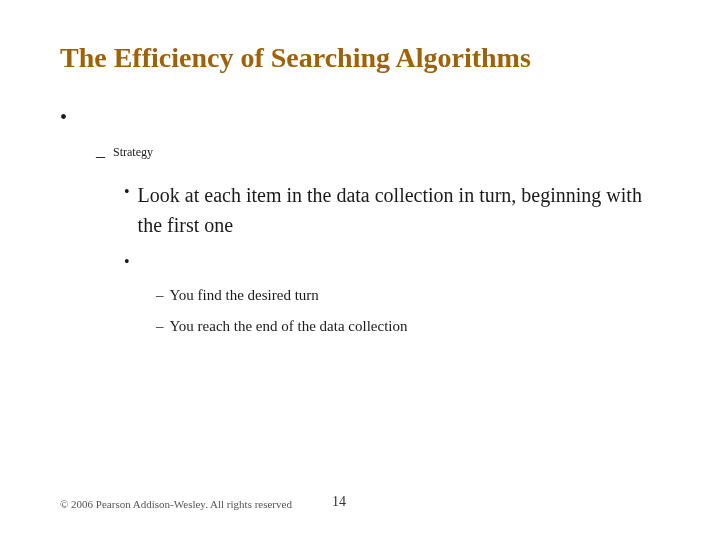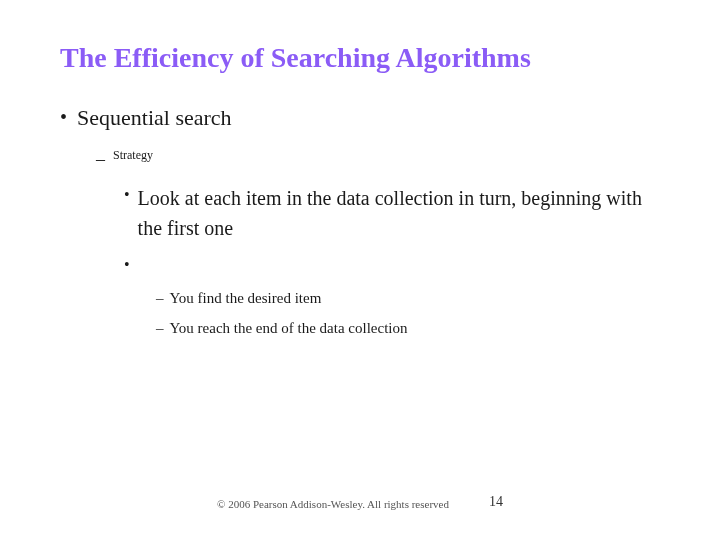--- a/index.html
+++ b/index.html
@@ -22,21 +22,21 @@
       width: 720px;
       height: 540px;
       padding: 40px 60px 30px 60px;
       display: flex;
       flex-direction: column;
     }
 
     .title {
       font-size: 28px;
       font-weight: bold;
-      color: #8b5cf6;
+      color: #a16207;
       margin-bottom: 28px;
       line-height: 1.25;
     }
 
     .content {
       flex: 1;
       display: flex;
       flex-direction: column;
       gap: 6px;
     }
@@ -107,21 +107,21 @@
       line-height: 1.5;
     }
 
     .level4-text {
       font-size: 15px;
       line-height: 1.5;
     }
 
     .footer {
       display: flex;
-      justify-content: center;
+      justify-content: flex-start;
       align-items: flex-end;
       padding-top: 10px;
       border-top: none;
     }
 
     .footer-text {
       font-size: 11px;
       color: #555555;
     }
 
@@ -134,40 +134,39 @@
 </head>
 <body>
 
 <div class="slide">
   <div class="title">The Efficiency of Searching Algorithms</div>
 
   <div class="content">
 
     <div class="level1">
       <span class="bullet1">•</span>
-      <span class="level1-text">Sequential search</span>
     </div>
 
     <div class="level2">
       <span class="dash">–</span>
       <span class="level2-text">Strategy</span>
     </div>
 
     <div class="level3">
       <span class="bullet3">•</span>
       <span class="level3-text">Look at each item in the data collection in turn, beginning with the first one</span>
     </div>
 
     <div class="level3">
       <span class="bullet3">•</span>
     </div>
 
     <div class="level4">
       <span class="dash4">–</span>
-      <span class="level4-text">You find the desired item</span>
+      <span class="level4-text">You find the desired turn</span>
     </div>
 
     <div class="level4">
       <span class="dash4">–</span>
       <span class="level4-text">You reach the end of the data collection</span>
     </div>
 
   </div>
 
   <div class="footer">

